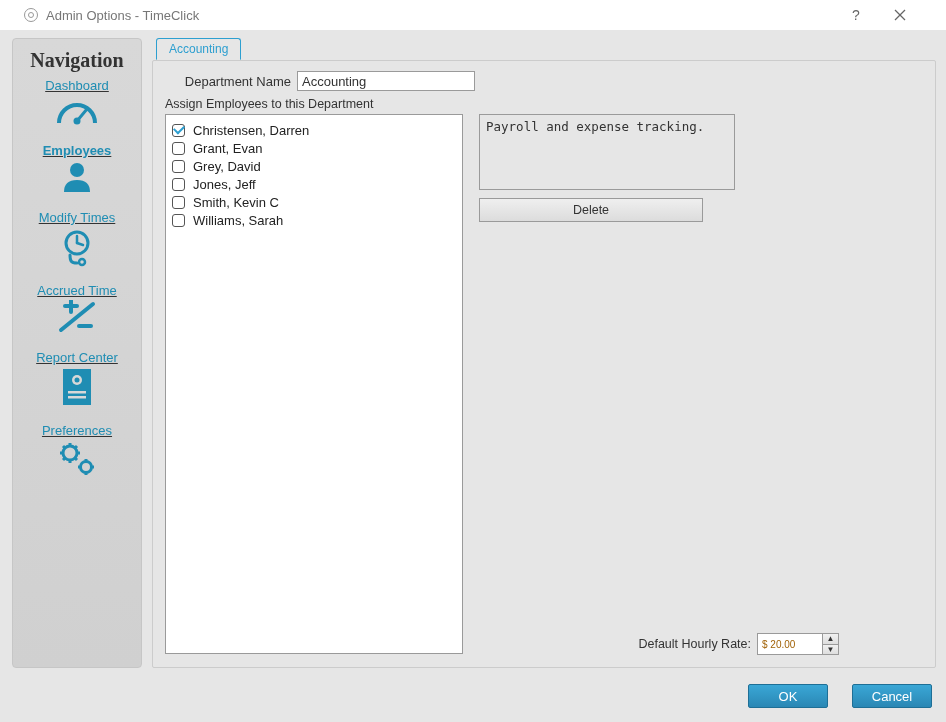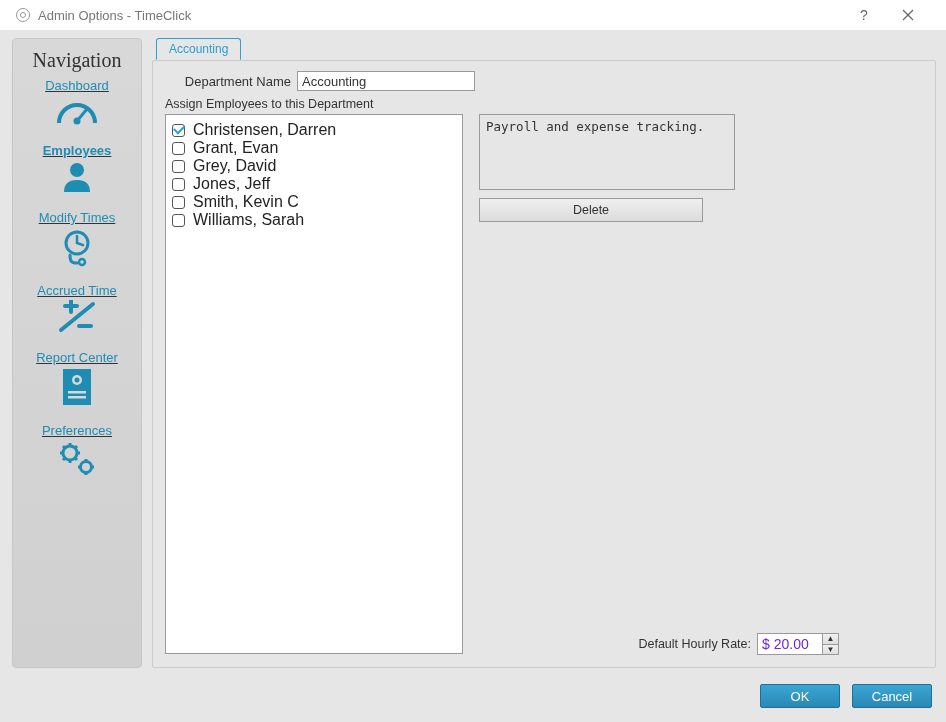--- a/index.html
+++ b/index.html
@@ -1,35 +1,35 @@
 <!DOCTYPE html>
 <html><head>
 <meta charset="utf-8">
 <style>
   * { box-sizing: border-box; }
   html, body { margin:0; padding:0; font-family: "Segoe UI", Arial, sans-serif; font-size:13px; color:#333; background:#fff; }
   #app { width:946px; height:722px; position:relative; background:#fff; }
 
   
-  .titlebar { height:30px; display:flex; align-items:center; padding:0 16px; background:#fff; color:#777; font-size:13px; }
+  .titlebar { height:30px; display:flex; align-items:center; padding:0 24px; background:#fff; color:#777; font-size:13px; }
   .titlebar .ticon { width:14px; height:14px; border:1.5px solid #999; border-radius:50%; margin-right:8px; position:relative; }
   .titlebar .ticon::after { content:""; position:absolute; left:3px; top:3px; width:4px; height:4px; border:1px solid #999; border-radius:50%; }
   .titlebar .title { flex:1; }
   .titlebar .winbtn { width:44px; height:30px; display:flex; align-items:center; justify-content:center; color:#666; font-size:14px; }
 
   
   .body { position:absolute; left:0; right:0; top:30px; bottom:0; background:#e6e6e6; padding:10px 10px 8px 10px; }
 
   
   .sidebar { position:absolute; left:12px; top:8px; width:130px; bottom:54px;
              background:#d8d8d8;
              background:linear-gradient(to bottom,#d8d8d8,#d0d0d0);
              border-radius:4px; border:1px solid #c6c6c6;
              text-align:center; padding-top:10px; }
-  .sidebar .nav-title { font-family: Georgia, "Times New Roman", serif; font-size:20px; font-weight:normal; color:#333; margin-bottom:6px;text-align:center; }
+  .sidebar .nav-title { font-family: Georgia, "Times New Roman", serif; font-size:20px; font-weight:bold; color:#333; margin-bottom:6px;text-align:center; }
   .sidebar .nav-item { margin:4px 0 16px 0; cursor:pointer;text-decoration:underline; }
   .sidebar .nav-item .label { font-size:13px; color:#1f8db3; margin-bottom:2px; }
   .sidebar .nav-item.active .label { font-weight:bold; color:#1f8db3; }
   .sidebar .nav-item .icon { margin:2px auto 0 auto; }
   .sidebar .nav-item svg { display:block; margin:0 auto; }
 
   
   .content { position:absolute; left:152px; right:10px; top:8px; bottom:54px; }
   .tabstrip { height:22px; display:flex; align-items:flex-end; padding-left:4px; }
   .tab { border:1px solid #2d9fd0; border-bottom:1px solid #e6e6e6; background:#e6e6e6;
@@ -41,44 +41,44 @@
 
   .row1 { display:flex; align-items:center; margin-bottom:6px; }
   .row1 .lbl { width:126px; text-align:right; margin-right:6px; color:#333; font-size:13px; }
   .row1 input[type=text] { width:178px; height:20px; border:1px solid #9a9a9a; background:#fff; padding:0 4px; font-size:13px; color:#333; }
 
   .assign-label { font-size:12.5px; color:#333; margin-bottom:3px; }
 
   .cols { display:flex; gap:16px; }
 
   .emp-list { width:298px; height:540px; background:#fff; border:1px solid #9a9a9a; padding:6px 6px; overflow:auto; }
-  .emp-row { display:flex; align-items:center; height:18px; font-size:16px; color:#222; cursor:default; }
+  .emp-row { display:flex; align-items:center; height:18px; font-size:13px; color:#222; cursor:default; }
   .emp-row .chk { width:13px; height:13px; border:1.5px solid #555; border-radius:3px; margin-right:8px;
                   display:flex; align-items:center; justify-content:center; background:#fff; }
   .emp-row .chk.checked { background:#fff; }
   .emp-row .chk.checked::after { content:""; width:8px; height:5px; border-left:2px solid #2d9fd0; border-bottom:2px solid #2d9fd0; transform:rotate(-45deg); margin-top:-3px; }
 
   .rightcol { flex:1; display:flex; flex-direction:column; }
   .desc-box { width:256px; height:76px; border:1px solid #9a9a9a; background:#e6e6e6;
               padding:4px 6px; font-size:12.5px; color:#333; resize:none; outline:none; display:block; }
   .del-btn { width:224px; height:24px; margin-top:8px; border:1px solid #9a9a9a;
              background:linear-gradient(to bottom,#efefef,#dcdcdc);
              font-size:12.5px; color:#333; cursor:pointer; }
 
   .rate-row { position:absolute; bottom:12px; right:96px; display:flex; align-items:center; font-size:12.5px; color:#333;margin-left:40px; }
   .rate-row .rlabel { margin-right:6px; }
   .rate-wrap { display:flex; border:1px solid #9a9a9a; background:#fff; height:22px; }
-  .rate-wrap input { border:none; width:64px; padding:0 4px; font-size:14px; color:#6d28d9; outline:none; }
+  .rate-wrap input { border:none; width:64px; padding:0 4px; font-size:10px; color:#a16207; outline:none; }
   .spinners { width:16px; display:flex; flex-direction:column; border-left:1px solid #9a9a9a; }
   .spin { flex:1; display:flex; align-items:center; justify-content:center; font-size:8px; color:#333;
           background:linear-gradient(to bottom,#f1f1f1,#dedede); cursor:pointer; }
   .spin+.spin { border-top:1px solid #9a9a9a; }
 
   
-  .footer { position:absolute; right:14px; bottom:14px; display:flex; gap:12px; }
+  .footer { position:absolute; right:14px; bottom:14px; display:flex; gap:24px; }
   .footer button { width:80px; height:24px; border:1px solid #1e6f96;
                    background:linear-gradient(to bottom,#3aa7d6,#2a87b4);
                    color:#fff; font-size:13px; cursor:pointer; border-radius:2px; }
 </style>
 </head>
 <body>
 <div id="app">
 
   <div class="titlebar">
     <div class="ticon"></div>

